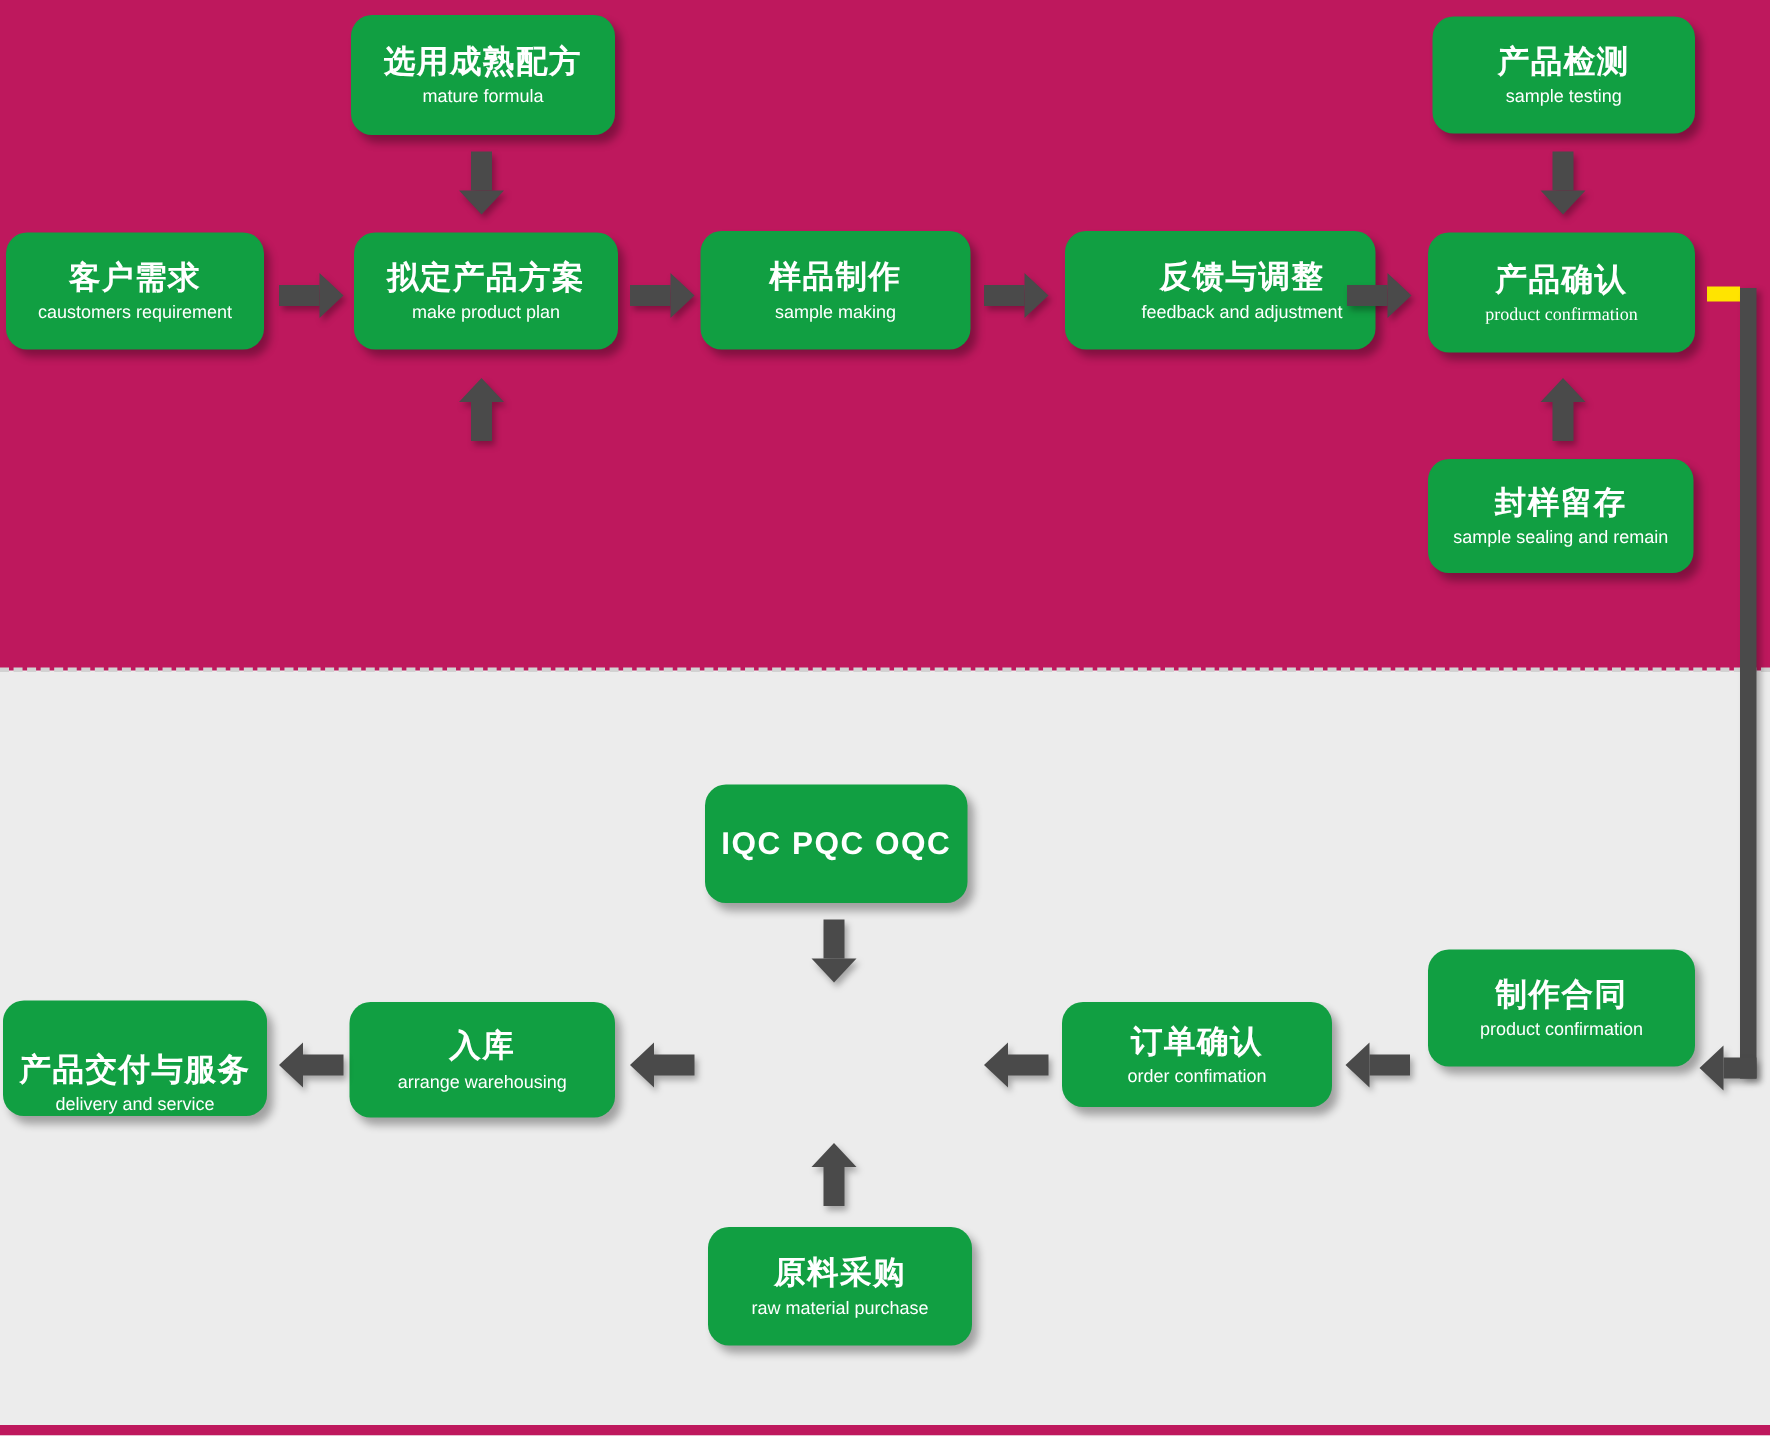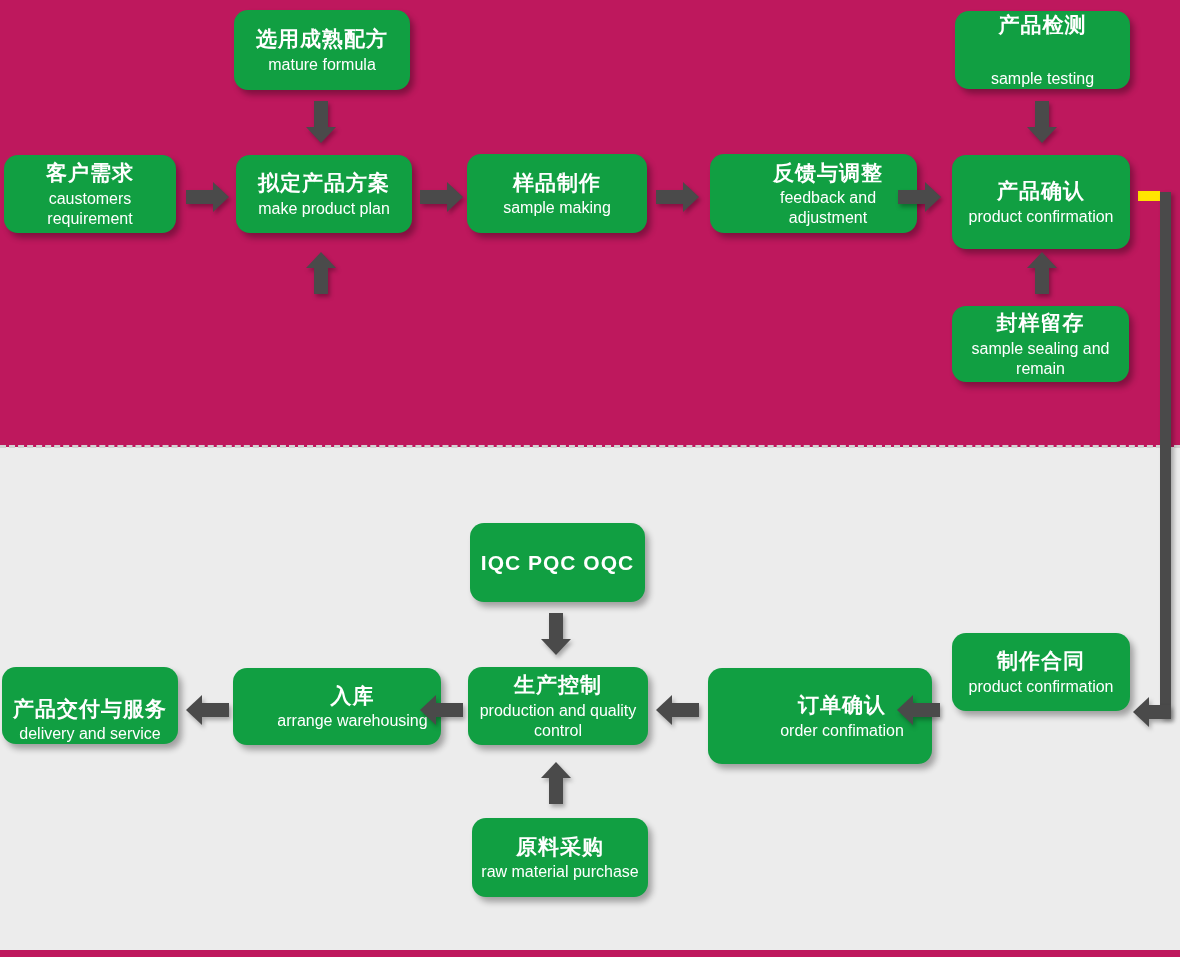--- a/index.html
+++ b/index.html
@@ -4,21 +4,21 @@
 <style>
   html,body{margin:0;padding:0;}
   body{font-family:"Liberation Sans","DejaVu Sans",sans-serif;background:#fff;}
   .canvas{position:relative;width:1180px;height:957px;background:#be185d;overflow:hidden;}
   .section-bg{position:absolute;left:0;top:447px;width:1180px;height:503px;background:var(--section,#ececec);}
   .divider{position:absolute;left:0;top:445px;width:1180px;height:0;border-top:3px dashed var(--divider,#d2d2d2);}
   .node{position:absolute;background:var(--green,#119f42);border-radius:14px;color:#fff;
         display:flex;flex-direction:column;align-items:center;justify-content:center;gap:2px;
         text-align:center;box-shadow:4px 5px 6px rgba(0,0,0,0.32);}
   .node .zh{font-size:21px;font-weight:bold;line-height:1.3;letter-spacing:1px;}
-  .node .en{font-size:16px;line-height:1.25;}
+  .node .en{font-size:12px;line-height:1.25;}
   .arrow{position:absolute;filter:drop-shadow(2px 3px 2px rgba(0,0,0,0.30));}
   .ar,.al{width:43px;height:30px;}
   .ad,.au{width:30px;height:42px;}
   .arrow span{position:absolute;display:block;}
   .ar .shaft{left:0;top:8px;width:27px;height:14px;background:var(--arrow,#4a4a4a);}
   .ar .head{right:0;top:0;width:0;height:0;border-top:15px solid transparent;border-bottom:15px solid transparent;border-left:16px solid var(--arrow,#4a4a4a);}
   .al .shaft{right:0;top:8px;width:27px;height:14px;background:var(--arrow,#4a4a4a);}
   .al .head{left:0;top:0;width:0;height:0;border-top:15px solid transparent;border-bottom:15px solid transparent;border-right:16px solid var(--arrow,#4a4a4a);}
   .ad .shaft{left:8px;top:0;width:14px;height:26px;background:var(--arrow,#4a4a4a);}
   .ad .head{left:0;bottom:0;width:0;height:0;border-left:15px solid transparent;border-right:15px solid transparent;border-top:16px solid var(--arrow,#4a4a4a);}
@@ -41,68 +41,64 @@
   <div class="vline"></div>
   <div class="arrow al small" style="left:1133px;top:697px;">
       <span class="shaft"></span>
       <span class="head"></span>
     </div>
 
   <div class="node" style="left:234px;top:10px;width:176px;height:80px;">
     <span class="zh">选用成熟配方</span>
     <span class="en">mature formula</span>
   </div>
-  <div class="node" style="left:955px;top:11px;width:175px;height:78px;justify-content:space-between;">
+  <div class="node" style="left:955px;top:11px;width:175px;height:78px;">
     <span class="zh">产品检测</span>
     <span class="en">sample testing</span>
   </div>
 
   <div class="node" style="left:4px;top:155px;width:172px;height:78px;">
     <span class="zh">客户需求</span>
     <span class="en">caustomers requirement</span>
   </div>
   <div class="node" style="left:236px;top:155px;width:176px;height:78px;">
     <span class="zh">拟定产品方案</span>
     <span class="en">make product plan</span>
   </div>
   <div class="node" style="left:467px;top:154px;width:180px;height:79px;">
     <span class="zh">样品制作</span>
     <span class="en">sample making</span>
   </div>
   <div class="node" style="left:710px;top:154px;width:178px;height:79px;padding-left:29px;">
     <span class="zh">反馈与调整</span>
     <span class="en">feedback and adjustment</span>
   </div>
-  <div class="node" style="left:952px;top:155px;width:178px;height:94px;">
+  <div class="node" style="left:952px;top:155px;width:178px;height:80px;font-family:Liberation Serif, serif;">
     <span class="zh">产品确认</span>
     <span class="en">product confirmation</span>
   </div>
 
   <div class="node" style="left:952px;top:306px;width:177px;height:76px;">
     <span class="zh">封样留存</span>
     <span class="en">sample sealing and remain</span>
   </div>
 
   <div class="node" style="left:470px;top:523px;width:175px;height:79px;">
     <span class="zh">IQC PQC OQC</span>
   </div>
 
   <div class="node" style="left:2px;top:667px;width:176px;height:77px;justify-content:flex-end;">
     <span class="zh">产品交付与服务</span>
     <span class="en">delivery and service</span>
   </div>
-  <div class="node" style="left:233px;top:668px;width:177px;height:77px;padding-left:31px;">
+  <div class="node" style="left:233px;top:668px;width:177px;height:77px;">
     <span class="zh">入库</span>
     <span class="en">arrange warehousing</span>
   </div>
-  <div class="node" style="left:468px;top:667px;width:180px;height:78px;">
-    <span class="zh">生产控制</span>
-    <span class="en">production and quality control</span>
-  </div>
-  <div class="node" style="left:708px;top:668px;width:180px;height:96px;padding-left:44px;">
+  <div class="node" style="left:708px;top:668px;width:180px;height:70px;">
     <span class="zh">订单确认</span>
     <span class="en">order confimation</span>
   </div>
   <div class="node" style="left:952px;top:633px;width:178px;height:78px;">
     <span class="zh">制作合同</span>
     <span class="en">product confirmation</span>
   </div>
 
   <div class="node" style="left:472px;top:818px;width:176px;height:79px;">
     <span class="zh">原料采购</span>

